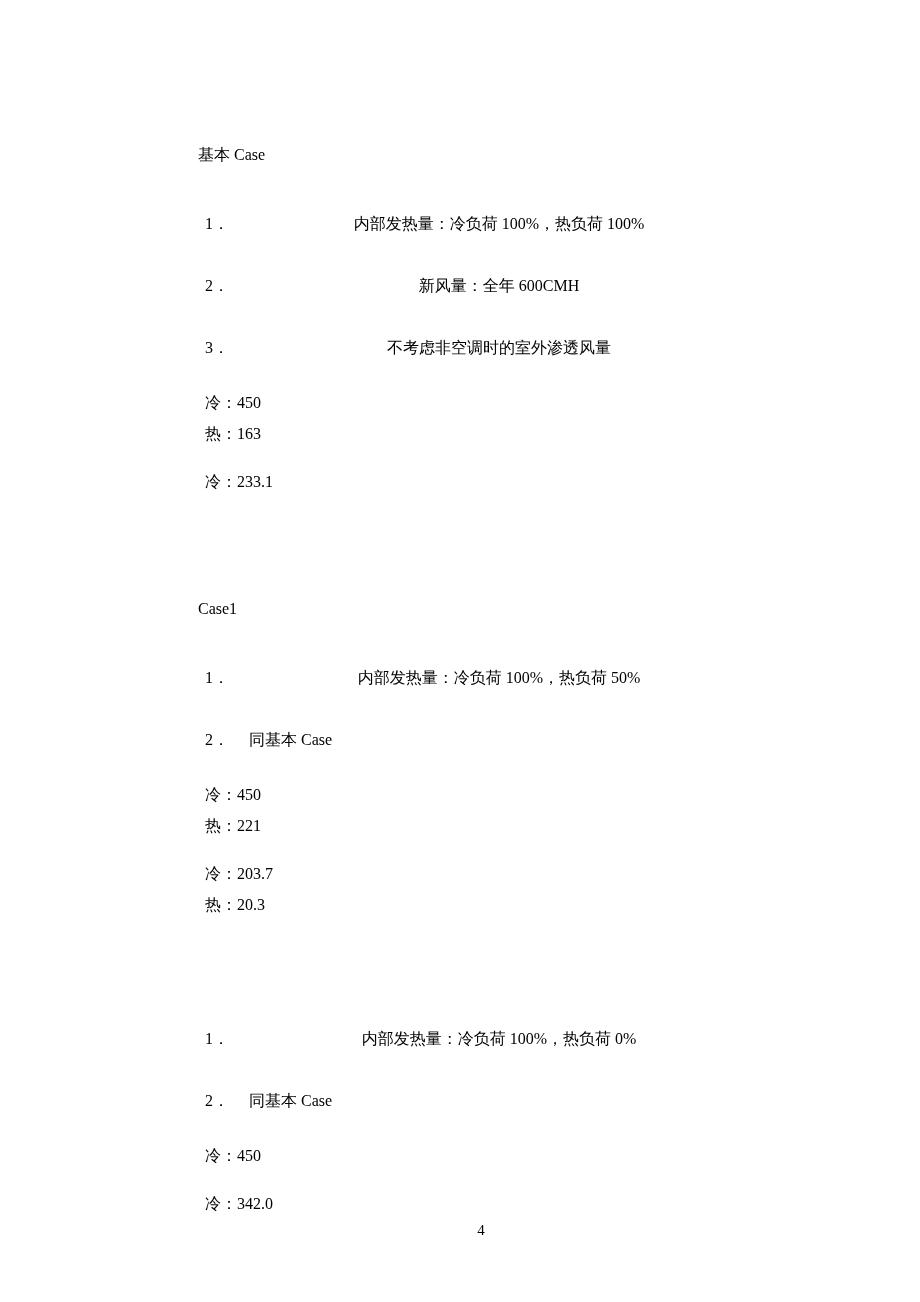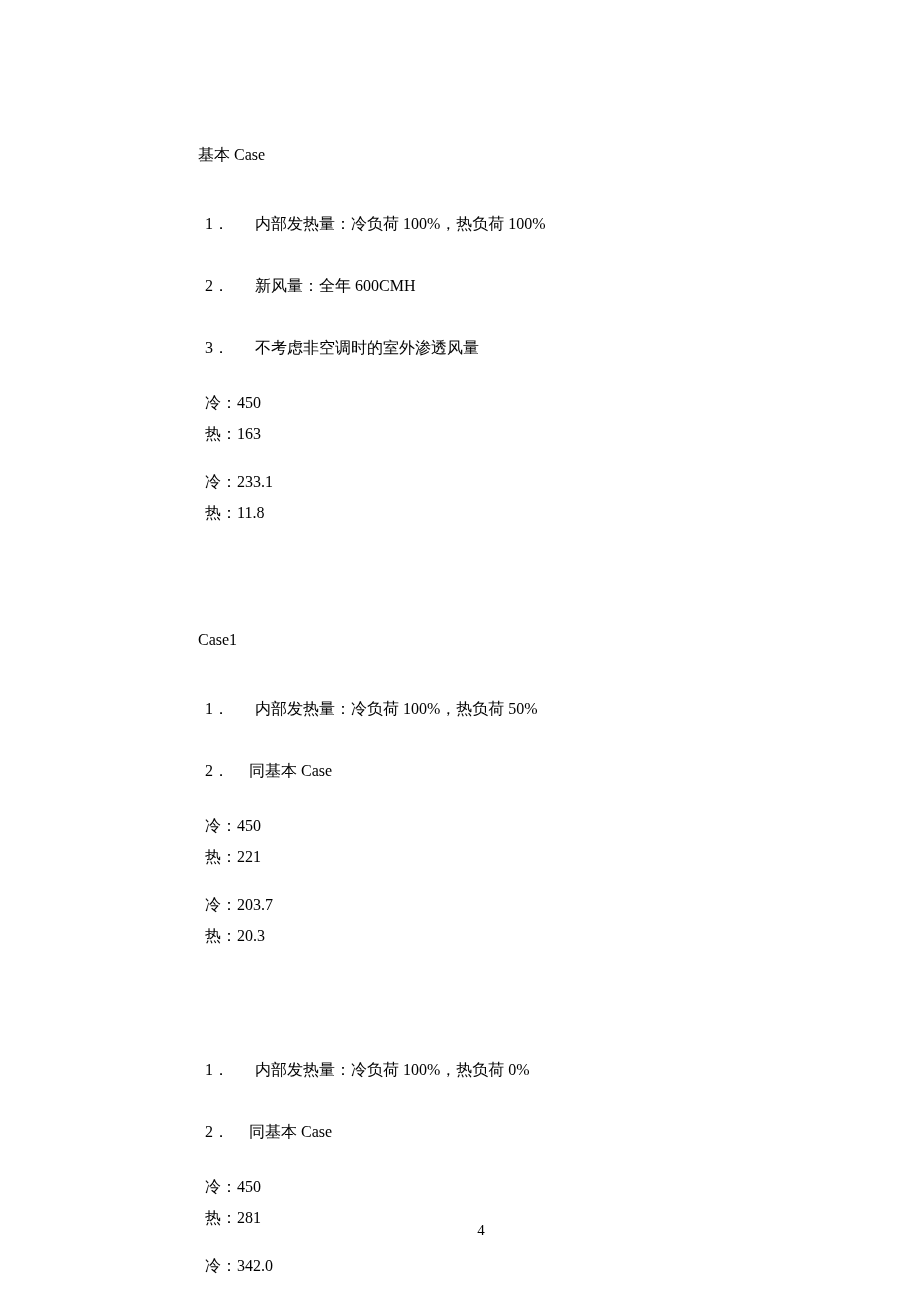--- a/index.html
+++ b/index.html
@@ -22,20 +22,21 @@
     .list-item {
       display: flex;
       margin-bottom: 24px;
     }
     .list-item .num {
       width: 36px;
       flex-shrink: 0;
     }
     .list-item .txt {
       flex: 1;
+      text-align: center;
     }
     .list-item-tight {
       display: flex;
       margin-bottom: 24px;
     }
     .list-item-tight .num {
       width: 30px;
       flex-shrink: 0;
     }
     .value-block {
@@ -73,21 +74,20 @@
     <span class="num">3．</span>
     <span class="txt">不考虑非空调时的室外渗透风量</span>
   </div>
 
   <div class="value-block">
     <div class="value-line">冷：450</div>
     <div class="value-line">热：163</div>
   </div>
   <div class="value-block">
     <div class="value-line">冷：233.1</div>
-    <div class="value-line">热：11.8</div>
   </div>
 
   <div class="big-gap"></div>
 
   <div class="section-title">Case1</div>
 
   <div class="list-item">
     <span class="num">1．</span>
     <span class="txt">内部发热量：冷负荷 100%，热负荷 50%</span>
   </div>
@@ -112,21 +112,20 @@
     <span class="num">1．</span>
     <span class="txt">内部发热量：冷负荷 100%，热负荷 0%</span>
   </div>
   <div class="list-item-tight">
     <span class="num">2．</span>
     <span class="txt">同基本 Case</span>
   </div>
 
   <div class="value-block">
     <div class="value-line">冷：450</div>
-    <div class="value-line">热：281</div>
   </div>
   <div class="value-block">
     <div class="value-line">冷：342.0</div>
   </div>
 
 </div>
 
 <div class="page-num">4</div>
 
 </body></html>

